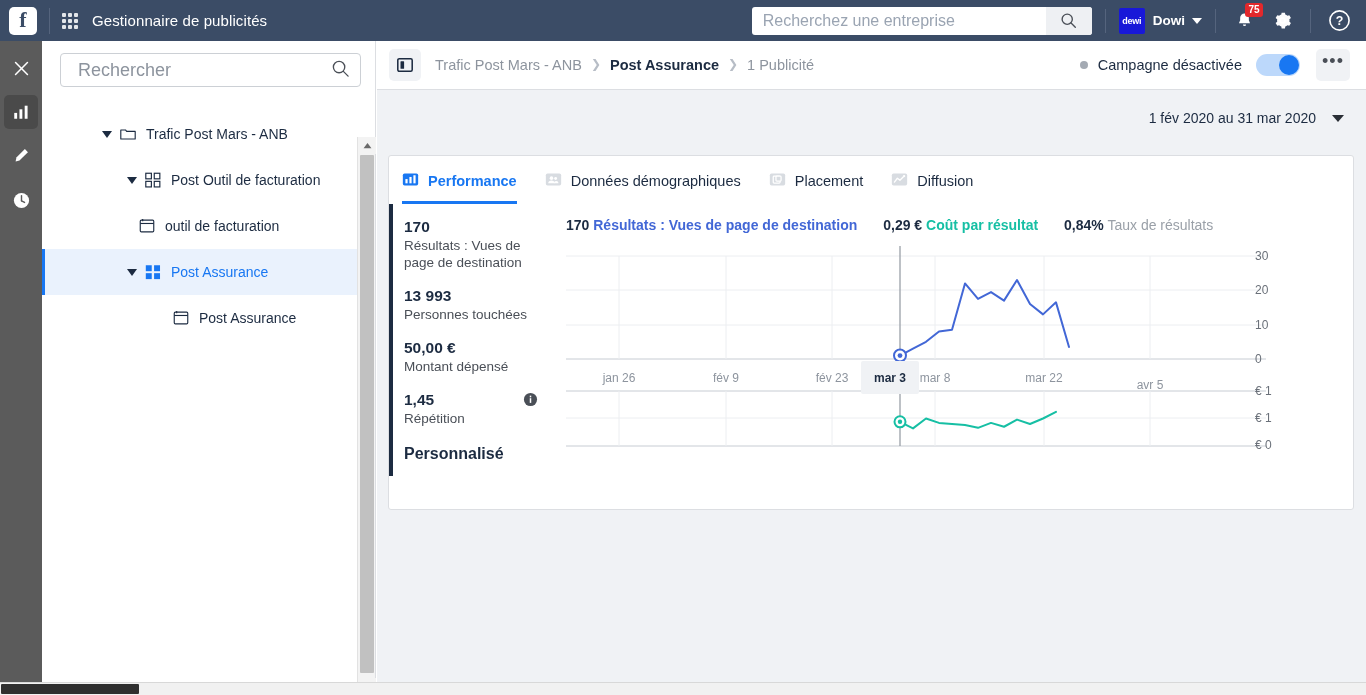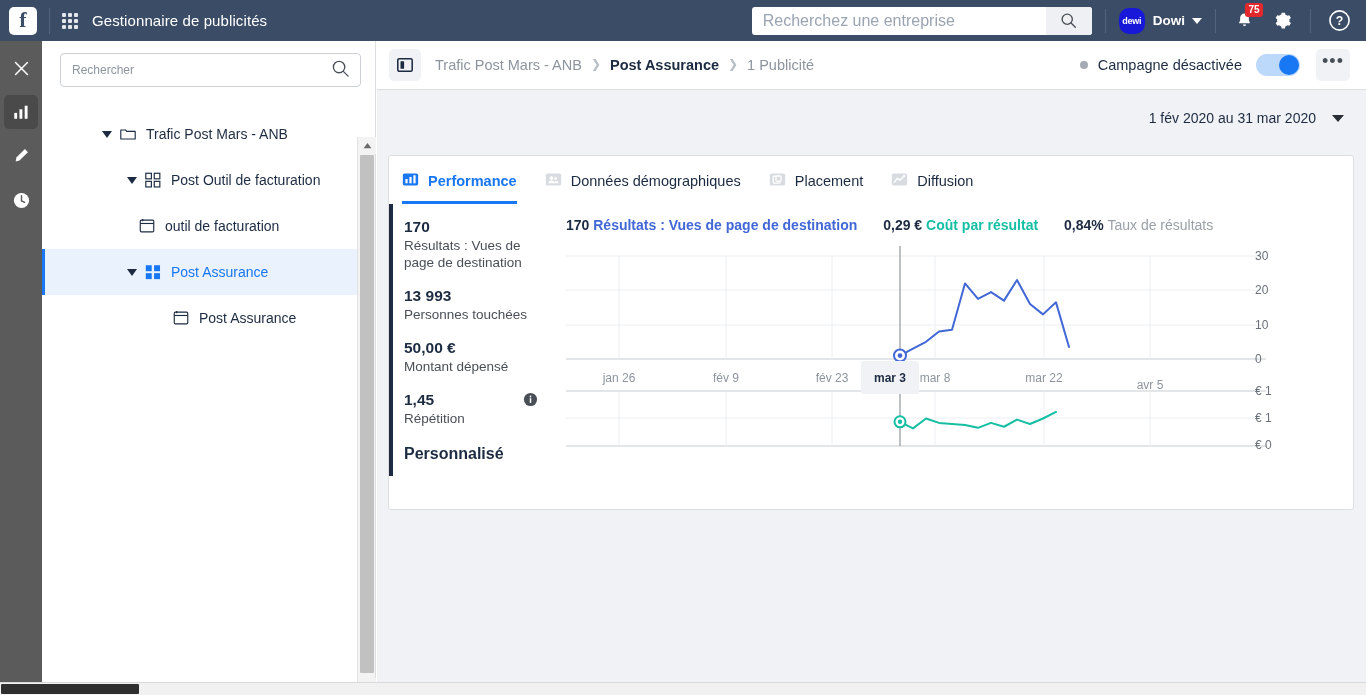--- a/index.html
+++ b/index.html
@@ -50,21 +50,21 @@
     font-family: Liberation Sans, sans-serif;
   }
   .search-wrap input::placeholder { color: #9aa4b2; }
   .search-btn {
     width: 46px; height: 28px; background: #eef0f3;
     border-radius: 0 3px 3px 0; margin-left: auto;
     display: flex; align-items: center; justify-content: center;
   }
   .vbar { width: 1px; height: 24px; background: #55647d; margin: 0 13px; }
   .biz-logo {
-    width: 26px; height: 26px; background: #1818d8; border-radius: 10px;
+    width: 26px; height: 26px; background: #1818d8; border-radius: 2px;
     color: #fff; font-size: 9px; font-weight: bold; letter-spacing: -.3px;
     display: flex; align-items: center; justify-content: center;
     font-family: "Liberation Sans", sans-serif;
   }
   .biz-name { color: #fff; font-size: 13.5px; font-weight: bold; margin-left: 8px; }
   .caret-down {
     width: 0; height: 0; margin-left: 7px;
     border-left: 5px solid transparent; border-right: 5px solid transparent;
     border-top: 6px solid #ffffff;
   }
@@ -96,21 +96,21 @@
     position: absolute; top: 41px; left: 42px; width: 334px; height: 654px;
     background: #ffffff; border-right: 1px solid #dcdee2;
   }
   .side-search {
     margin: 12px 14px 0 18px; height: 34px;
     border: 1px solid #ccd0d5; border-radius: 4px;
     display: flex; align-items: center; background: #fff;
   }
   .side-search input {
     border: 0; outline: 0; background: transparent; flex: 1;
-    margin-left: 9px; font-size: 12px; color: #1c2b41;
+    margin-left: 15px; font-size: 18px; color: #1c2b41;
     font-family: "Liberation Sans", sans-serif;
   }
   .side-search input::placeholder { color: #8d949e; }
   .side-search .sicon { margin-right: 10px; }
 
   .tree { position: absolute; top: 70px; left: 0; right: 18px; bottom: 0; }
   .tree-row {
     height: 46px; display: flex; align-items: center;
     position: relative; font-size: 14px; color: #1c2b41;
   }

